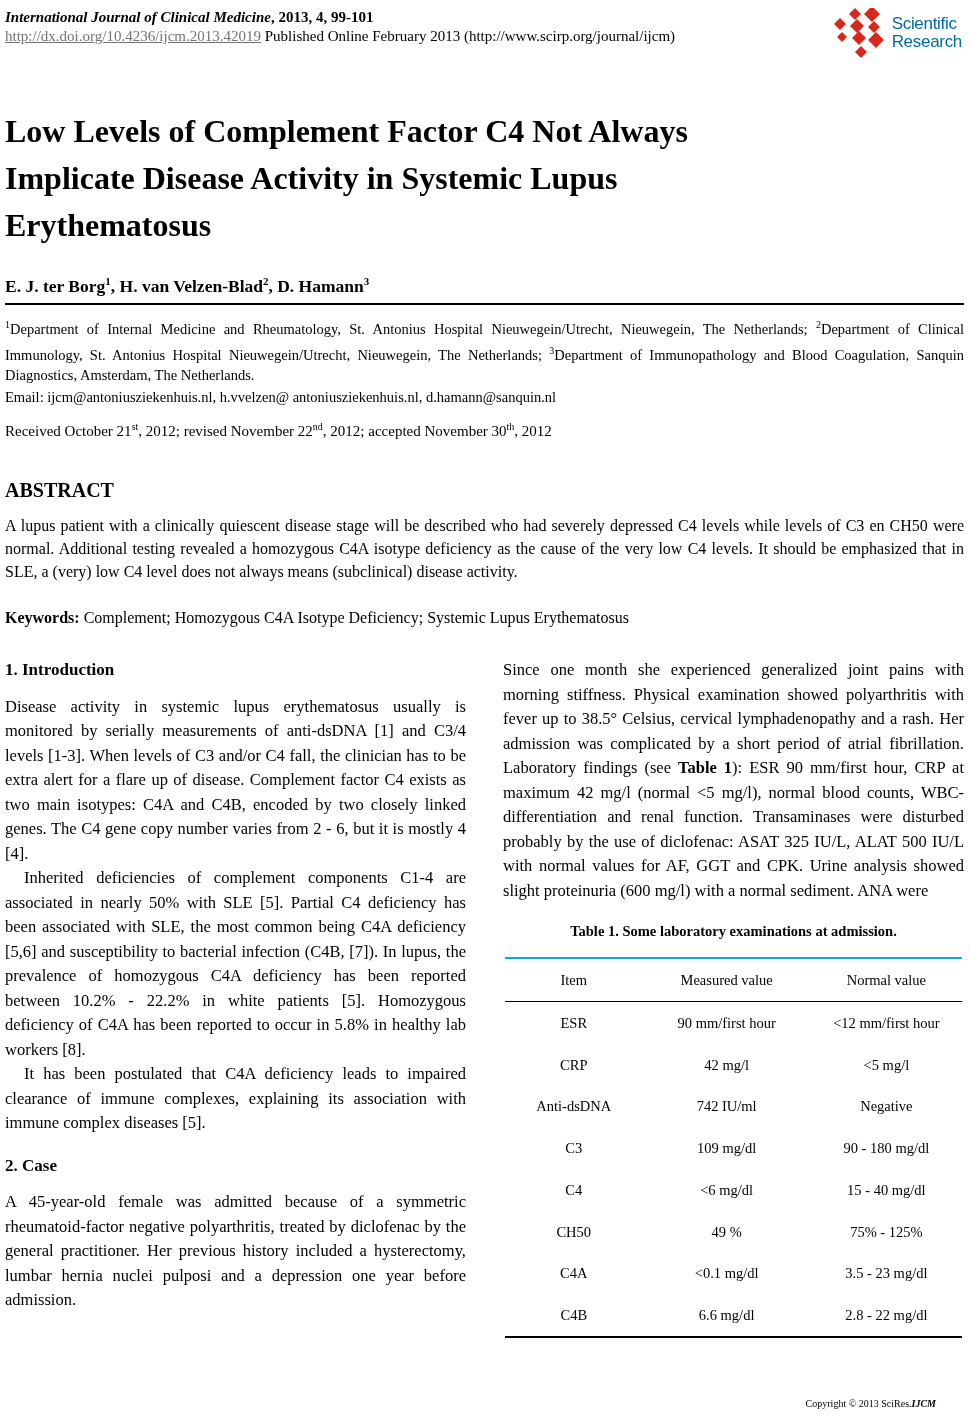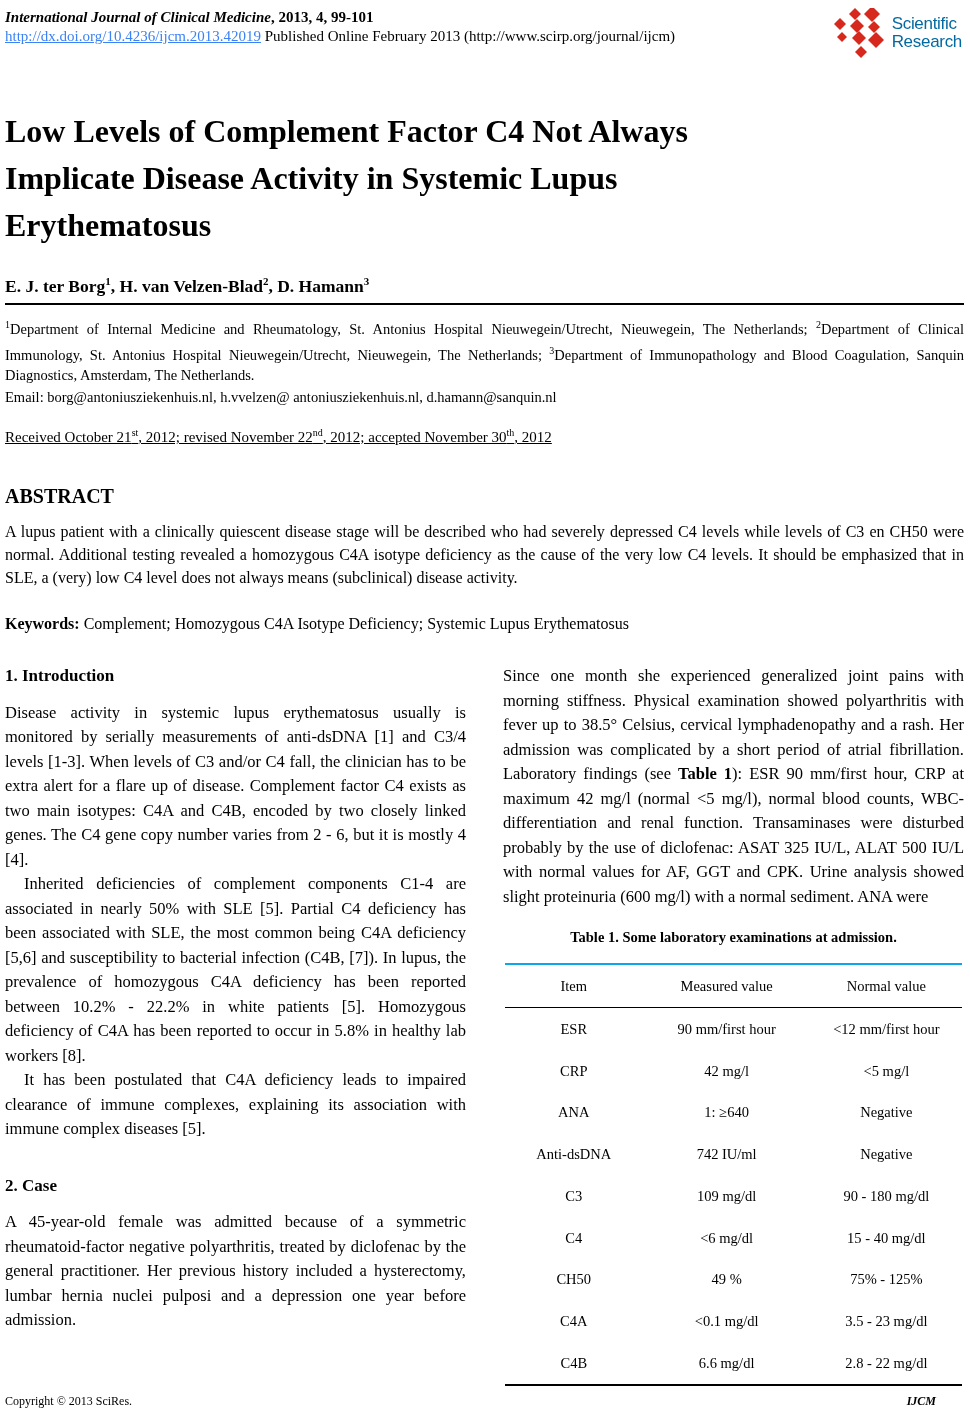--- a/index.html
+++ b/index.html
@@ -5,62 +5,62 @@
   html,body { margin:0; padding:0; background:#ffffff; }
   body { width:970px; height:1417px; font-family:"Liberation Serif", serif; color:#000; }
   .page { box-sizing:border-box; width:970px; height:1417px; padding:8px 6px 8px 5px;
           display:flex; flex-direction:column; overflow:hidden;border-radius:25px; }
 
   
   .hdr { display:flex; justify-content:space-between; align-items:flex-start; }
   .hdr-left { font-size:15px; line-height:19px; }
   .jname { font-weight:bold; font-style:italic; }
   .jrest { font-weight:bold; }
-  .doi { color:#3b82f6; text-decoration:underline; }
+  .doi { color:#737373; text-decoration:underline; }
   .logo { display:flex; align-items:center; gap:3px; margin-right:2px; }
   .logo-text { font-family:"Liberation Sans", sans-serif; font-size:17px; line-height:18px;
                color:#0369a1; letter-spacing:-0.3px; }
 
   
   .title { margin-top:50px; font-size:32px; font-weight:bold; line-height:47px; }
   .authors { margin-top:26px; font-size:17.5px; font-weight:bold; }
   .authors sup { font-size:11px; }
   .rule { margin-top:6px; border-top:2px solid #000; height:0; }
 
   
   .affils { margin-top:9px; font-size:14.5px; line-height:21px; text-align:justify; }
   .affils sup { font-size:10px; }
   .email { font-size:14.5px; line-height:21px; margin-top:1px; }
-  .received { margin-top:19px; font-size:15px;text-decoration:underline; }
+  .received { margin-top:13px; font-size:15px; }
   .received sup { font-size:10px; }
 
   
   .abs-head { margin-top:39px; font-size:20px; font-weight:bold; }
   .abs-text { margin-top:12px; font-size:16px; line-height:23px; text-align:justify; }
   .keywords { margin-top:26px; font-size:16px; }
   .kw-label { font-weight:bold; }
 
   
   .cols { display:flex; gap:37px; margin-top:31px; }
   .col { width:467px; font-size:16.5px; line-height:24.5px; text-align:justify; }
   .sec-head { font-size:17px; font-weight:bold; margin:0 0 12px 0; text-align:left; }
-  .sec-head.case { margin-top:32px; }
+  .sec-head.case { margin-top:18px; }
   .col p { margin:0; }
   .col p.ind { text-indent:19px; }
 
   
   .tbl-caption { margin:16px 0 0 0; font-size:14.5px; font-weight:bold; text-align:center; }
   table.lab { width:99%; margin:13px auto 0 auto; border-collapse:collapse; font-size:14.5px;
               border-top:2px solid #0ea5e9; border-bottom:2px solid #000; }
   table.lab th { font-weight:normal; padding:9px 2px; text-align:center;
                  border-bottom:1.5px solid #000; }
   table.lab td { padding:8.6px 2px; text-align:center; }
 
   
-  .footer { margin-top:auto; display:flex; justify-content:space-between; font-size:12px;font-family:Liberation Serif, serif; }
+  .footer { margin-top:auto; display:flex; justify-content:flex-end; font-size:10px;font-family:Liberation Serif, serif; }
   .fjabbr { font-weight:bold; font-style:italic; margin-right:28px; }
 </style>
 </head>
 <body>
 
 <div class="page">
 
   <div class="hdr">
     <div class="hdr-left">
       <div>
@@ -99,21 +99,21 @@
 
   <div class="authors">
     <span>E. J. ter Borg</span><sup>1</sup><span>, H. van Velzen-Blad</span><sup>2</sup><span>, D. Hamann</span><sup>3</sup>
   </div>
 
   <div class="rule"></div>
 
   <div class="affils">
     <sup>1</sup><span>Department of Internal Medicine and Rheumatology, St. Antonius Hospital Nieuwegein/Utrecht, Nieuwegein, The Netherlands; </span><sup>2</sup><span>Department of Clinical Immunology, St. Antonius Hospital Nieuwegein/Utrecht, Nieuwegein, The Netherlands; </span><sup>3</sup><span>Department of Immunopathology and Blood Coagulation, Sanquin Diagnostics, Amsterdam, The Netherlands.</span>
   </div>
-  <div class="email">Email: borg@antoniusziekenhuis.nl, h.vvelzen@ antoniusziekenhuis.nl, d.hamann@sanquin.nl</div>
+  <div class="email">Email: ijcm@antoniusziekenhuis.nl, h.vvelzen@ antoniusziekenhuis.nl, d.hamann@sanquin.nl</div>
 
   <div class="received">
     <span>Received October 21</span><sup>st</sup><span>, 2012; revised November 22</span><sup>nd</sup><span>, 2012; accepted November 30</span><sup>th</sup><span>, 2012</span>
   </div>
 
   <div class="abs-head">ABSTRACT</div>
   <div class="abs-text">A lupus patient with a clinically quiescent disease stage will be described who had severely depressed C4 levels while levels of C3 en CH50 were normal. Additional testing revealed a homozygous C4A isotype deficiency as the cause of the very low C4 levels. It should be emphasized that in SLE, a (very) low C4 level does not always means (subclinical) disease activity.</div>
   <div class="keywords">
     <span class="kw-label">Keywords:</span><span> Complement; Homozygous C4A Isotype Deficiency; Systemic Lupus Erythematosus</span>
   </div>
@@ -146,25 +146,20 @@
             <td>ESR</td>
             <td>90 mm/first hour</td>
             <td>&lt;12 mm/first hour</td>
           </tr>
           <tr>
             <td>CRP</td>
             <td>42 mg/l</td>
             <td>&lt;5 mg/l</td>
           </tr>
           <tr>
-            <td>ANA</td>
-            <td>1: ≥640</td>
-            <td>Negative</td>
-          </tr>
-          <tr>
             <td>Anti-dsDNA</td>
             <td>742 IU/ml</td>
             <td>Negative</td>
           </tr>
           <tr>
             <td>C3</td>
             <td>109 mg/dl</td>
             <td>90 - 180 mg/dl</td>
           </tr>
           <tr>

